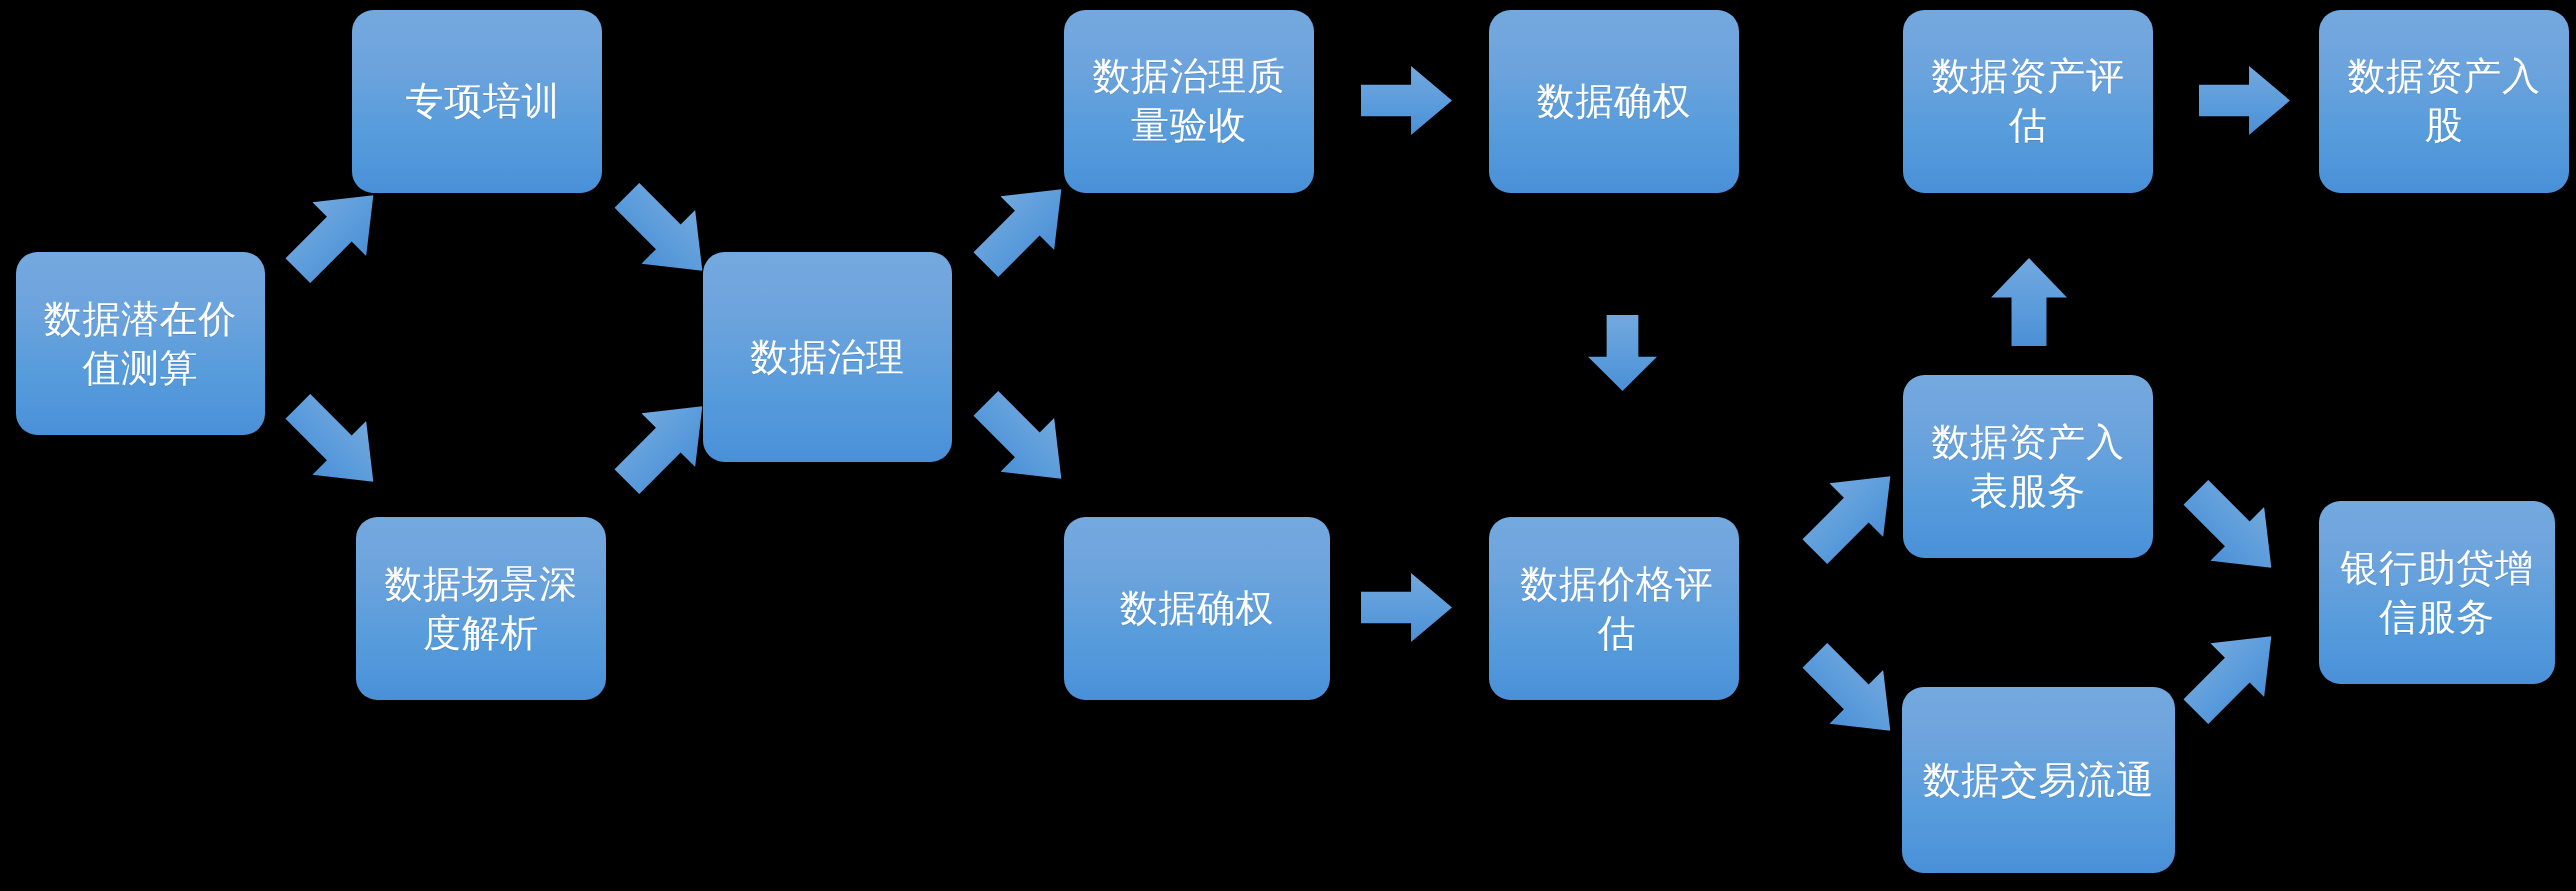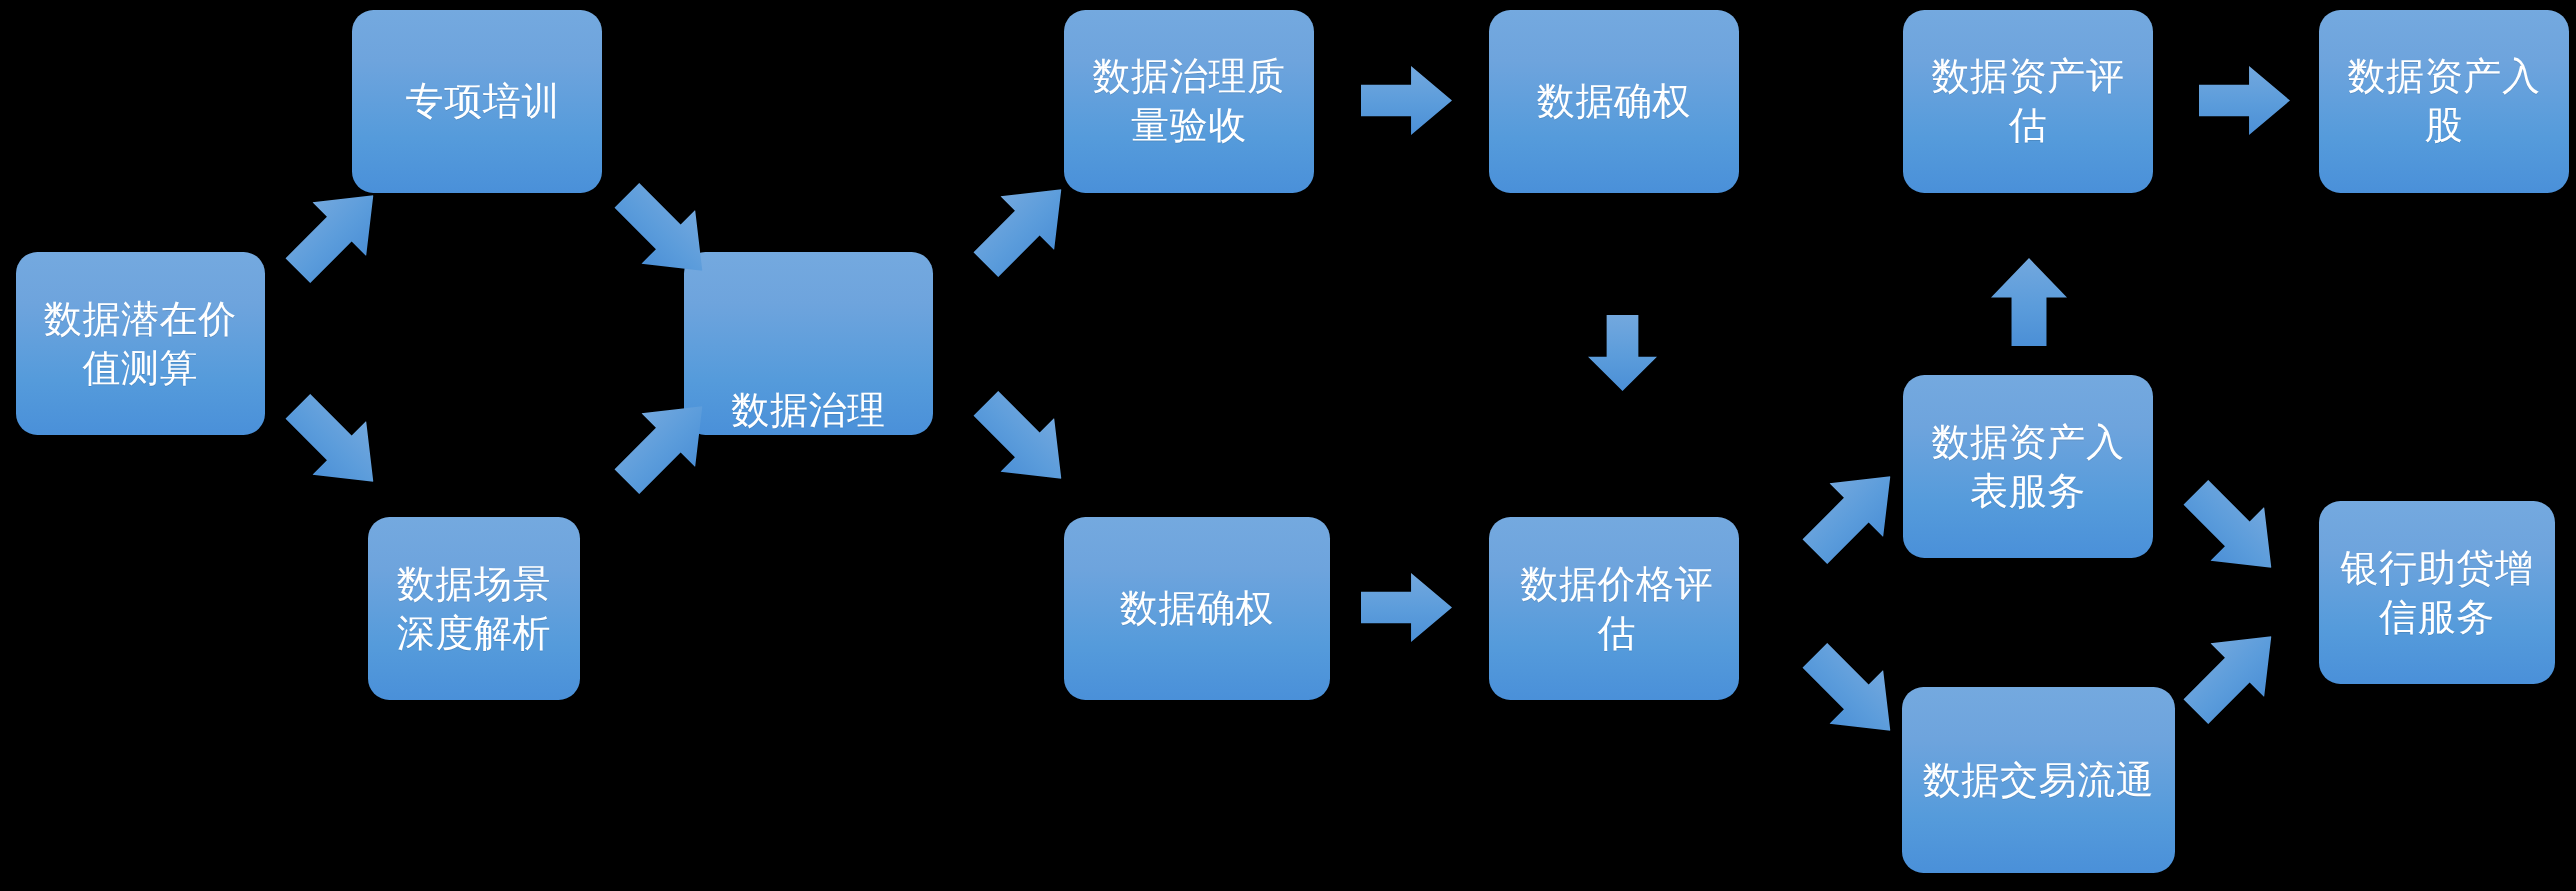--- a/index.html
+++ b/index.html
@@ -53,24 +53,24 @@
 <body>
 
 <div id="stage">
   <div id="nodes-layer">
       <div class="node" style="left: 15.8px; top: 252px; width: 249px; height: 183px;">
         <span class="lbl">数据潜在价值测算</span>
       </div>
       <div class="node" style="left: 352px; top: 9.5px; width: 250px; height: 183px; padding-left: 28px;">
         <span class="lbl">专项培训</span>
       </div>
-      <div class="node" style="left: 368px; top: 517px; width: 212px; height: 183px;">
+      <div class="node" style="left: 356px; top: 517px; width: 250px; height: 183px;">
         <span class="lbl">数据场景深度解析</span>
       </div>
-      <div class="node" style="left: 684px; top: 252px; width: 249px; height: 183px; align-items: flex-end;">
+      <div class="node" style="left: 703px; top: 252px; width: 249px; height: 210px;">
         <span class="lbl">数据治理</span>
       </div>
       <div class="node" style="left: 1064px; top: 9.5px; width: 250px; height: 183px;">
         <span class="lbl">数据治理质量验收</span>
       </div>
       <div class="node" style="left: 1489px; top: 9.5px; width: 250px; height: 183px;">
         <span class="lbl">数据确权</span>
       </div>
       <div class="node" style="left: 1064px; top: 517px; width: 266px; height: 183px;">
         <span class="lbl">数据确权</span>

